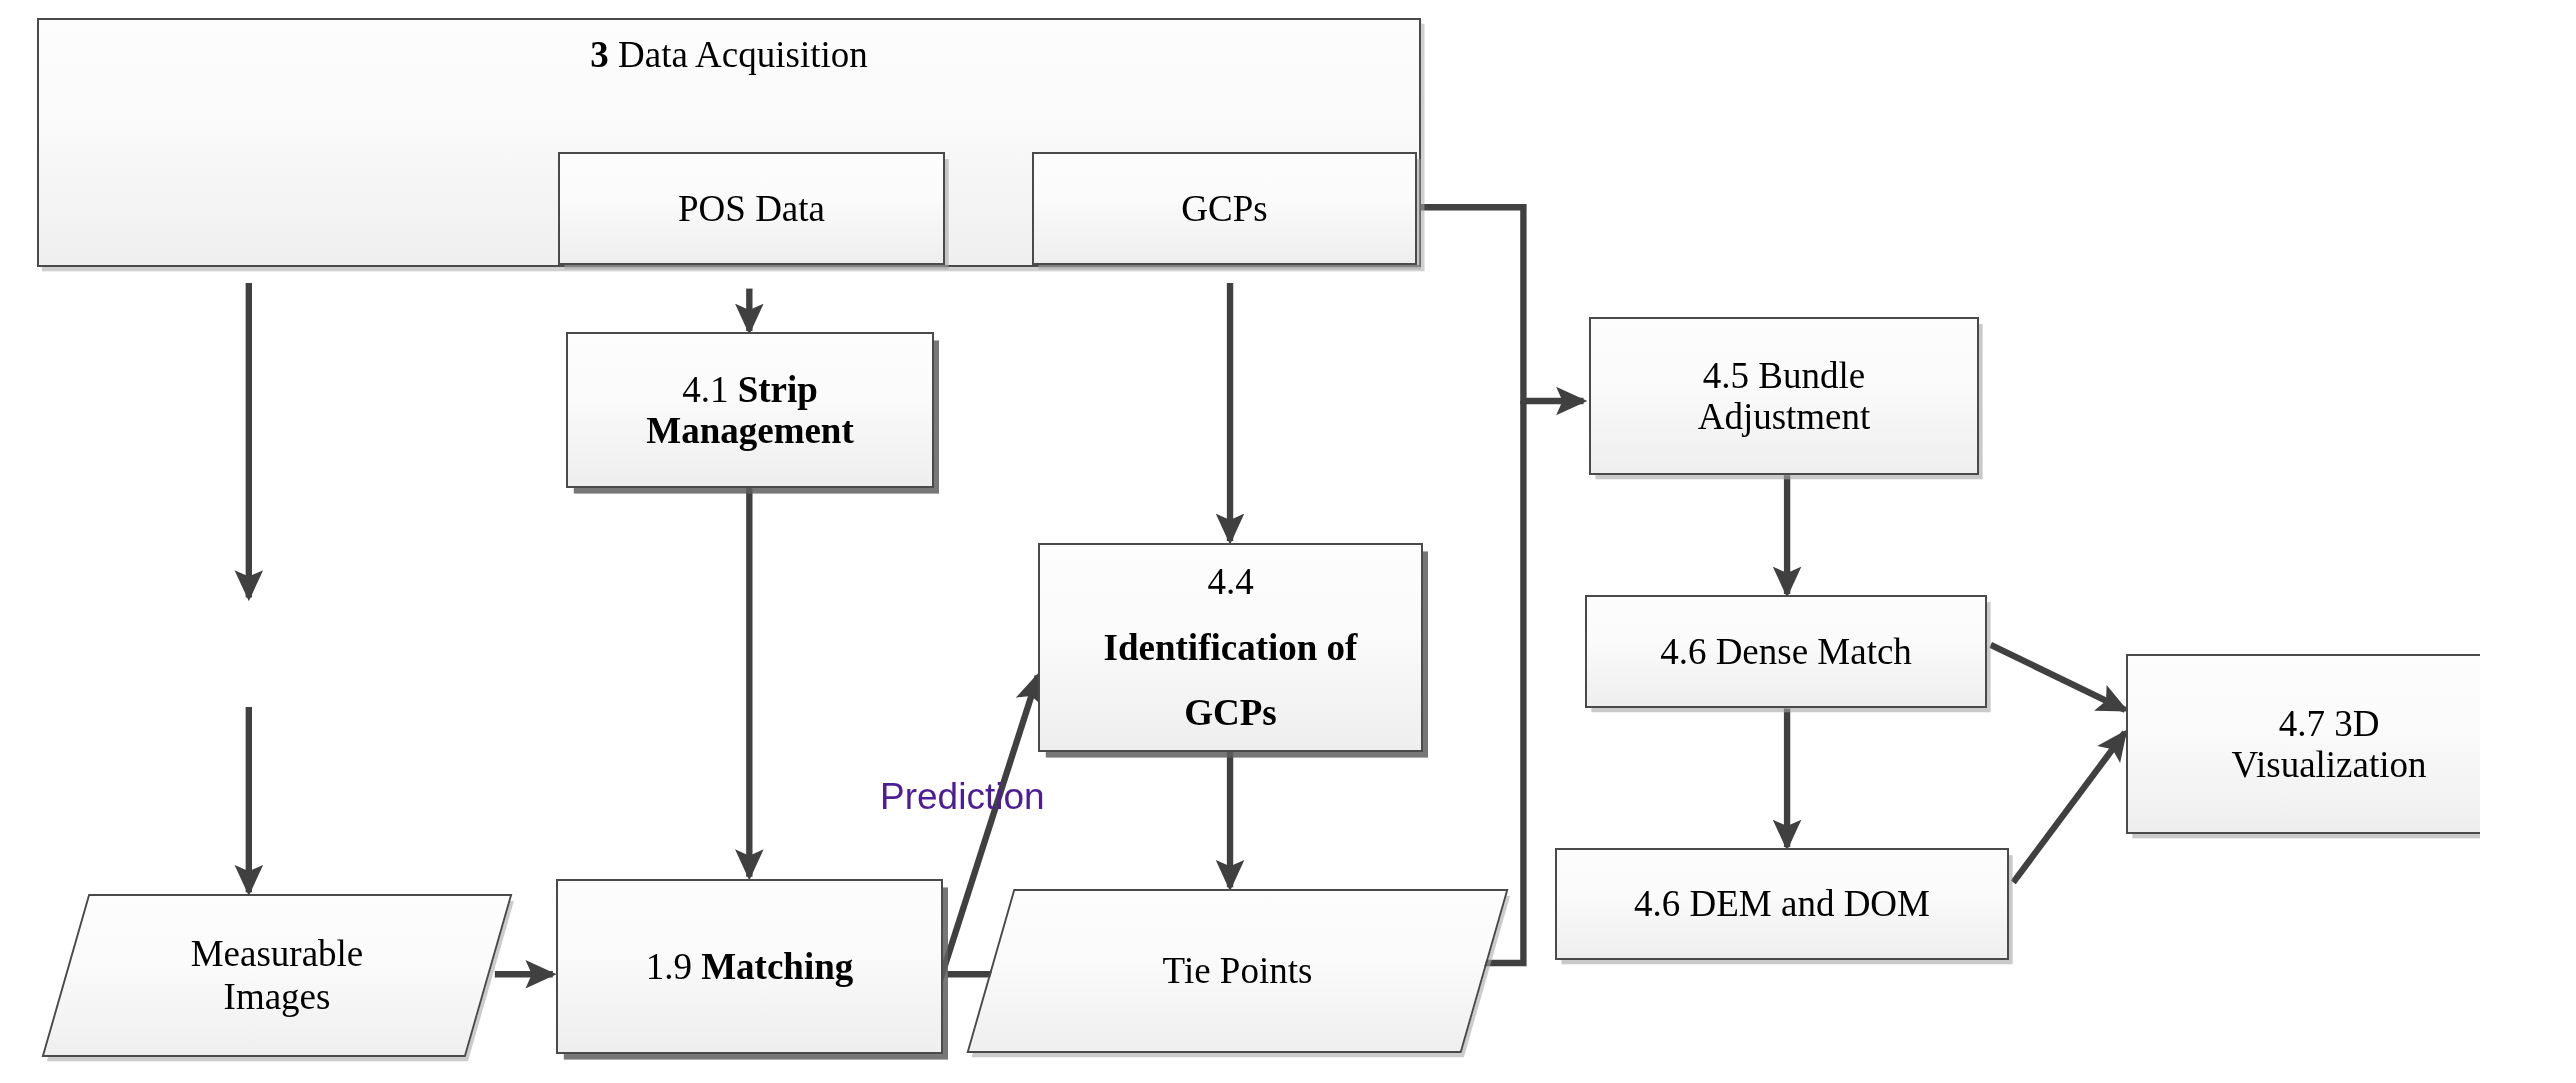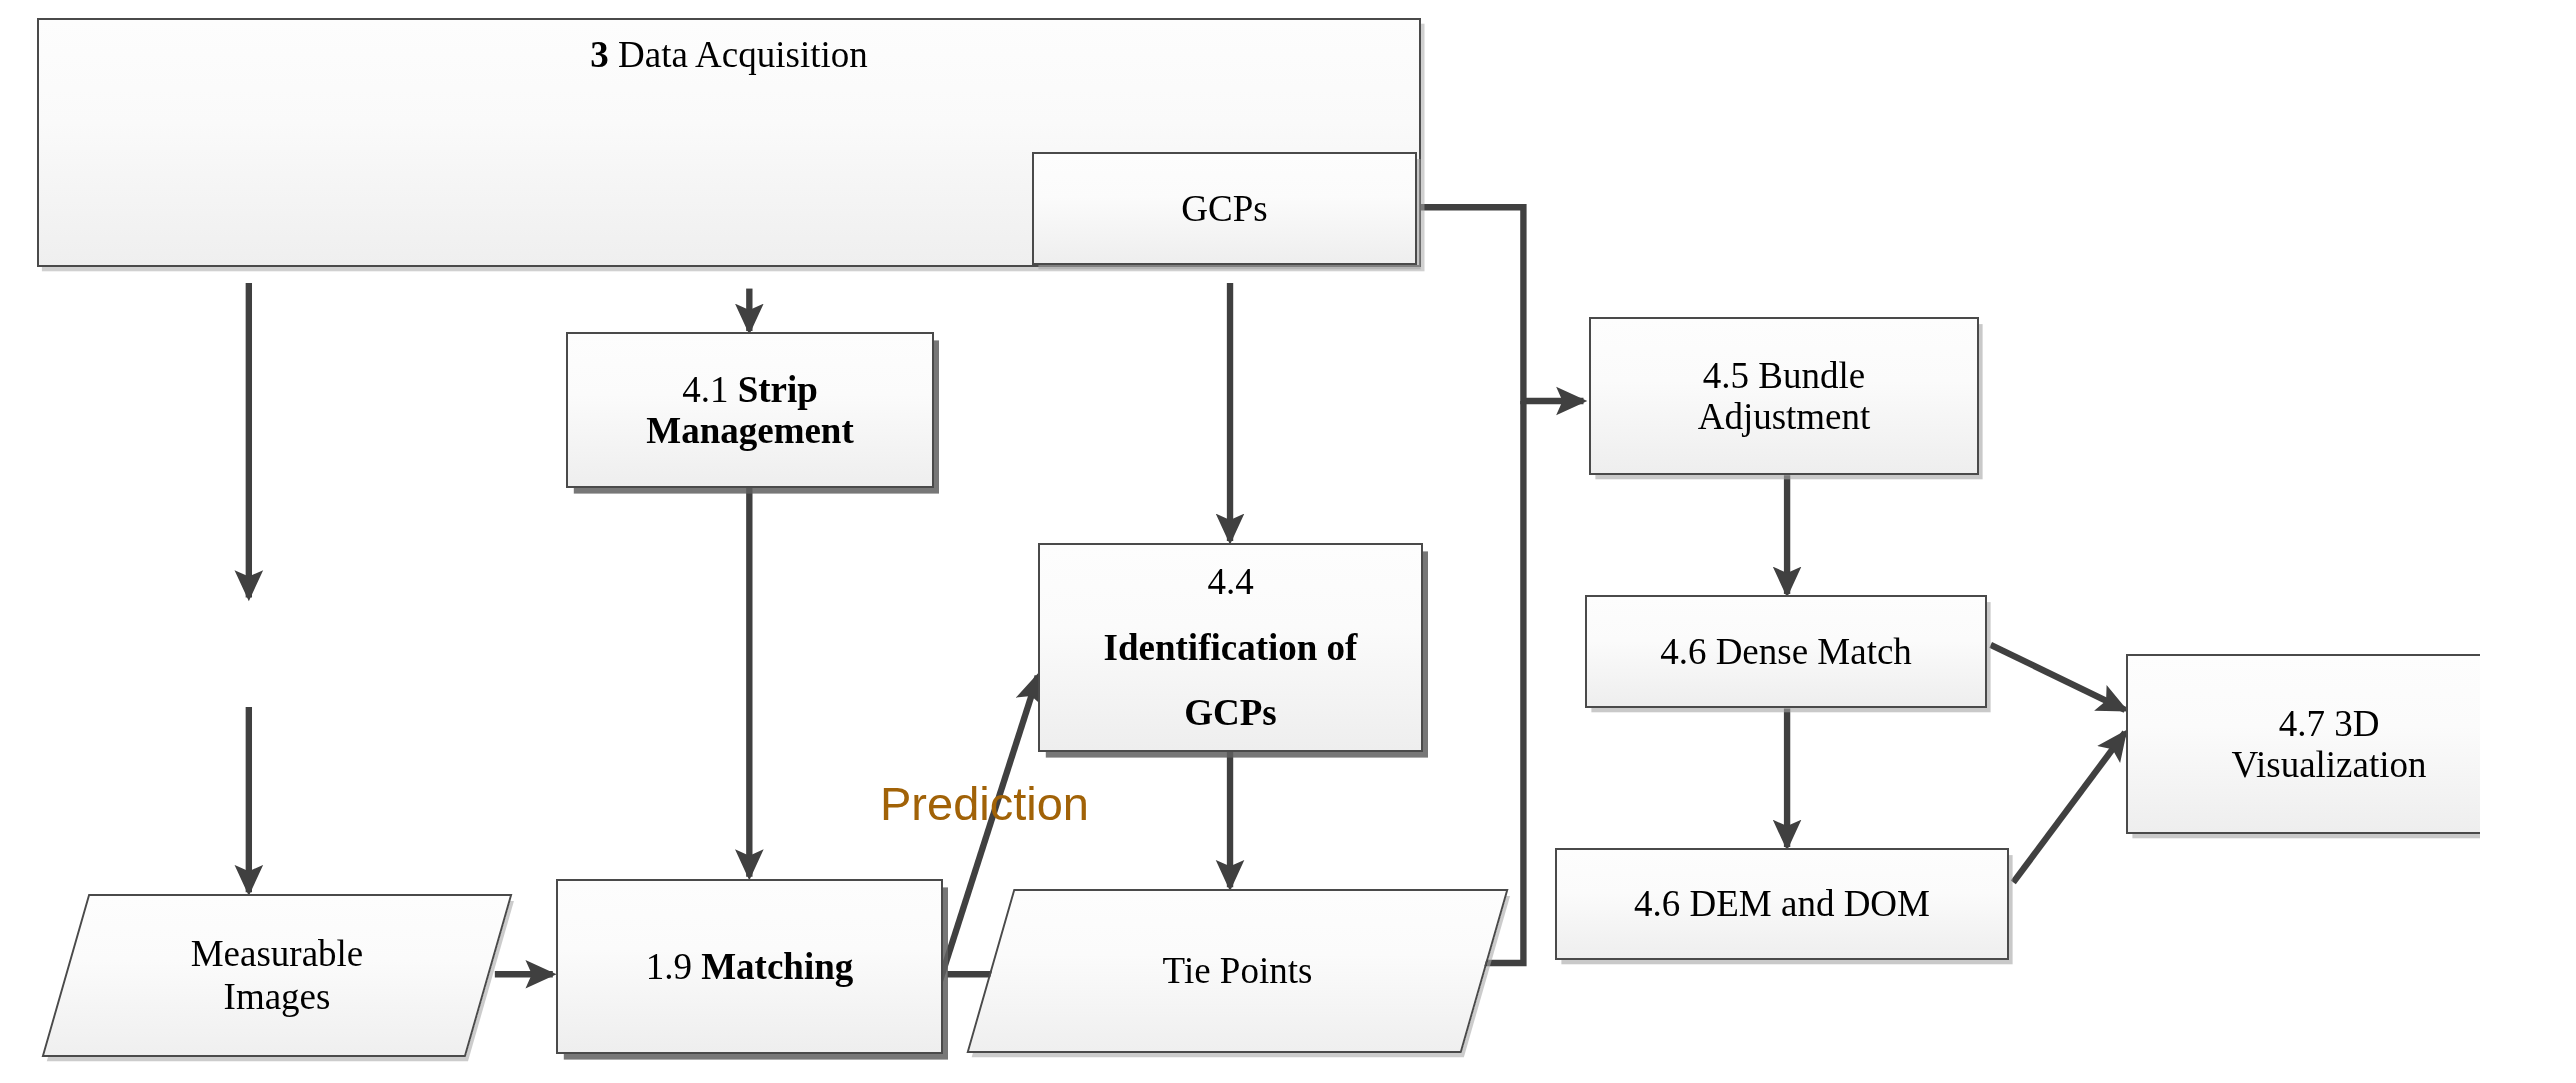--- a/index.html
+++ b/index.html
@@ -109,22 +109,22 @@
 
   
   .t-lg   { font-size: 37px; }
   .bold   { font-weight: bold; }
   .num    { font-weight: normal; }
 
   .edge-label {
     position: absolute;
     z-index: 4;
     font-family: "Liberation Sans", "DejaVu Sans", sans-serif;
-    font-size: 47px;
-    color: #a16207;
+    font-size: 37px;
+    color: #4c1d95;
     white-space: nowrap;
     text-align: center;
   }
 </style>
 </head>
 <body>
 
 <div id="diagram-root">
 
   <svg id="edge-layer" viewBox="0 0 3644 1533">
@@ -170,20 +170,23 @@
     <line class="edge" x1="2848" y1="1248" x2="3006" y2="1036" marker-end="url(#ah)"></line>
   </svg>
 
   <div class="node group-box" style="left:37px; top:17.7px; width:1384px; height:249px;"></div>
 
   <div class="group-title t-lg" style="left:37px; top:33px; width:1384px; text-align:center;">
     <span class="num">3</span><span>&nbsp;</span><span>Data Acquisition</span>
   </div>
 
 
+  <div class="node box t-lg" style="left:558px; top:152px; width:387px; height:113px;">
+    <span>POS Data</span>
+  </div>
 
   <div class="node box t-lg" style="left:1032px; top:152px; width:385px; height:113px;">
     <span>GCPs</span>
   </div>
 
   <div class="node box strong-shadow t-lg bold" style="left:566px; top:332px; width:368px; height:156px; flex-direction:column;">
     <div>
       <span class="num">4.1</span><span>&nbsp;</span><span>Strip</span>
     </div>
     <div>Management</div>

